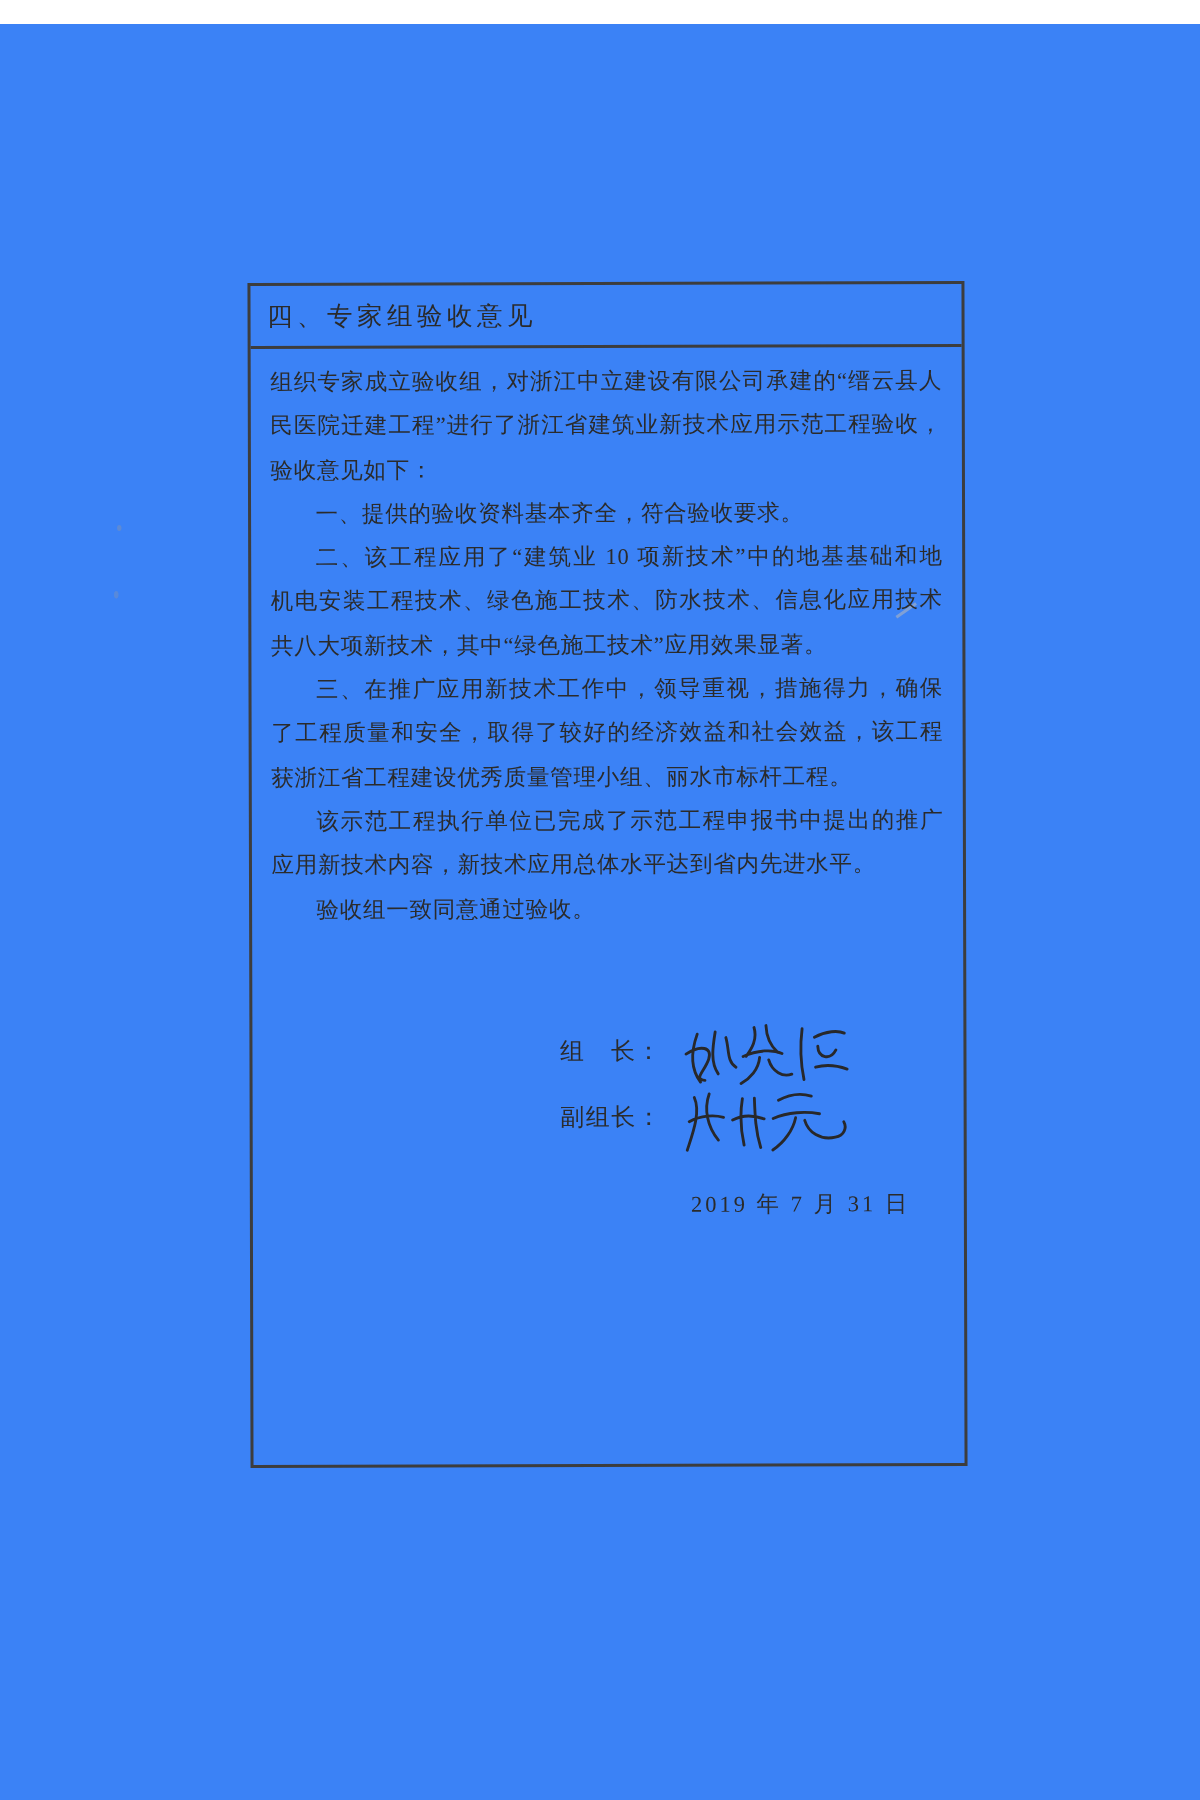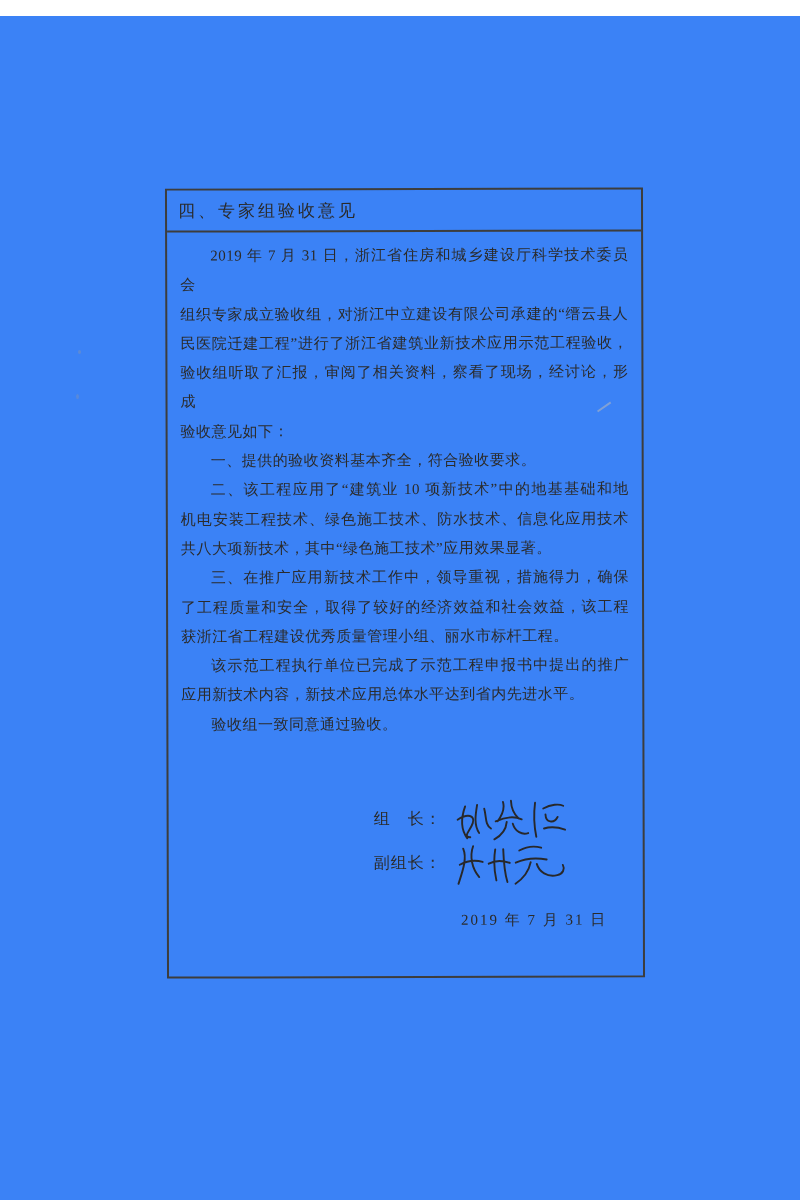--- a/index.html
+++ b/index.html
@@ -69,24 +69,22 @@
   <div class="pencil-mark"></div>
 
   <div class="form-box">
 
     <div class="form-header">
       <span>四、专家组验收意见</span>
     </div>
 
     <div class="form-body">
 
-    <div class="text-line first">2019 年 7 月 31 日，浙江省住房和城乡建设厅科学技术委员会</div>
         <div class="text-line">组织专家成立验收组，对浙江中立建设有限公司承建的“缙云县人</div>
         <div class="text-line">民医院迁建工程”进行了浙江省建筑业新技术应用示范工程验收，</div>
-        <div class="text-line">验收组听取了汇报，审阅了相关资料，察看了现场，经讨论，形成</div>
         <div class="text-line last">验收意见如下：</div>
         <div class="text-line first last">一、提供的验收资料基本齐全，符合验收要求。</div>
         <div class="text-line first">二、该工程应用了“建筑业 10 项新技术”中的地基基础和地</div>
         <div class="text-line">机电安装工程技术、绿色施工技术、防水技术、信息化应用技术</div>
         <div class="text-line last">共八大项新技术，其中“绿色施工技术”应用效果显著。</div>
         <div class="text-line first">三、在推广应用新技术工作中，领导重视，措施得力，确保</div>
         <div class="text-line">了工程质量和安全，取得了较好的经济效益和社会效益，该工程</div>
         <div class="text-line last">获浙江省工程建设优秀质量管理小组、丽水市标杆工程。</div>
         <div class="text-line first">该示范工程执行单位已完成了示范工程申报书中提出的推广</div>
         <div class="text-line last">应用新技术内容，新技术应用总体水平达到省内先进水平。</div>

